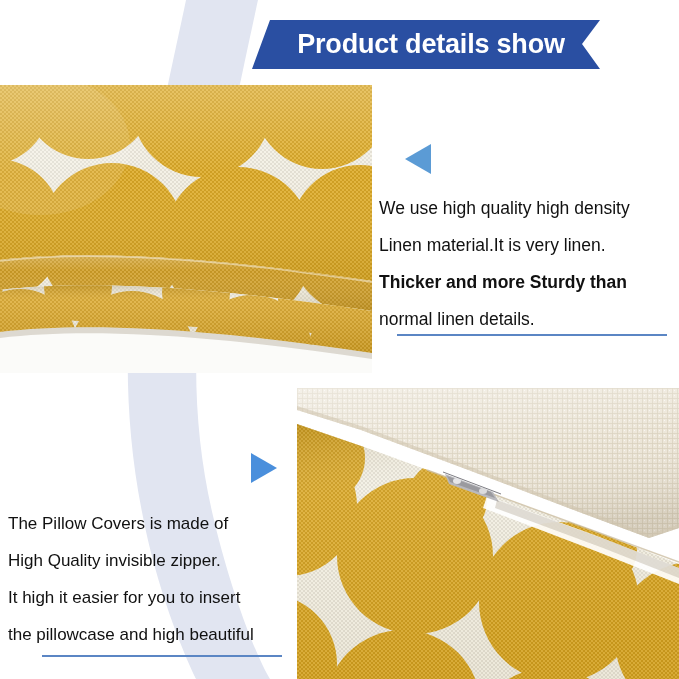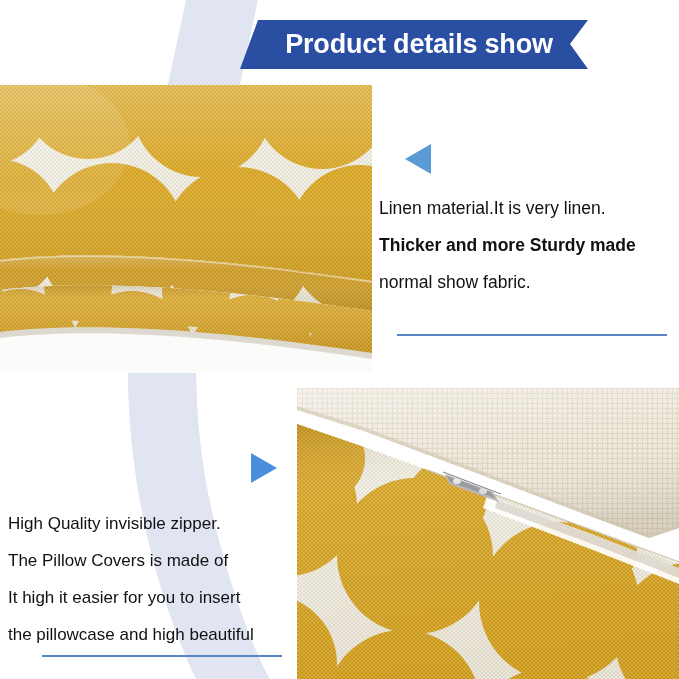--- a/index.html
+++ b/index.html
@@ -19,21 +19,21 @@
   
   .swoosh-layer {
     position: absolute;
     inset: 0;
     pointer-events: none;
   }
 
   
   .banner {
     position: absolute;
-    left: 240px;
+    left: 252px;
     top: 20px;
     width: 348px;
     height: 61px;
   }
   .banner-shape {
     position: absolute;
     inset: 0;
   }
   .banner-text {
     position: absolute;
@@ -317,27 +317,28 @@
     </svg>
   </div>
 
   <div class="arrow arrow-right" style="left:250px; top:452px;">
     <svg width="28" height="32" viewBox="0 0 28 32">
       <path d="M1,1 L1,31 L27,16 Z" fill="#4a8fdc"></path>
     </svg>
   </div>
 
   <div class="copy copy-right">
+    <span class="ln">We use high quality high density</span>
     <span class="ln">Linen material.It is very linen.</span>
-    <span class="ln em">Thicker and more Sturdy made</span>
-    <span class="ln">normal show fabric.</span>
+    <span class="ln em">Thicker and more Sturdy than</span>
+    <span class="ln">normal linen details.</span>
   </div>
   <div class="rule rule-right"></div>
 
   <div class="copy copy-left">
+    <span class="ln">The Pillow Covers is made of</span>
     <span class="ln">High Quality invisible zipper.</span>
-    <span class="ln">The Pillow Covers is made of</span>
     <span class="ln">It high it easier for you to insert</span>
     <span class="ln">the pillowcase and high beautiful</span>
   </div>
   <div class="rule rule-left"></div>
 
 </div>
 
 </body></html>

